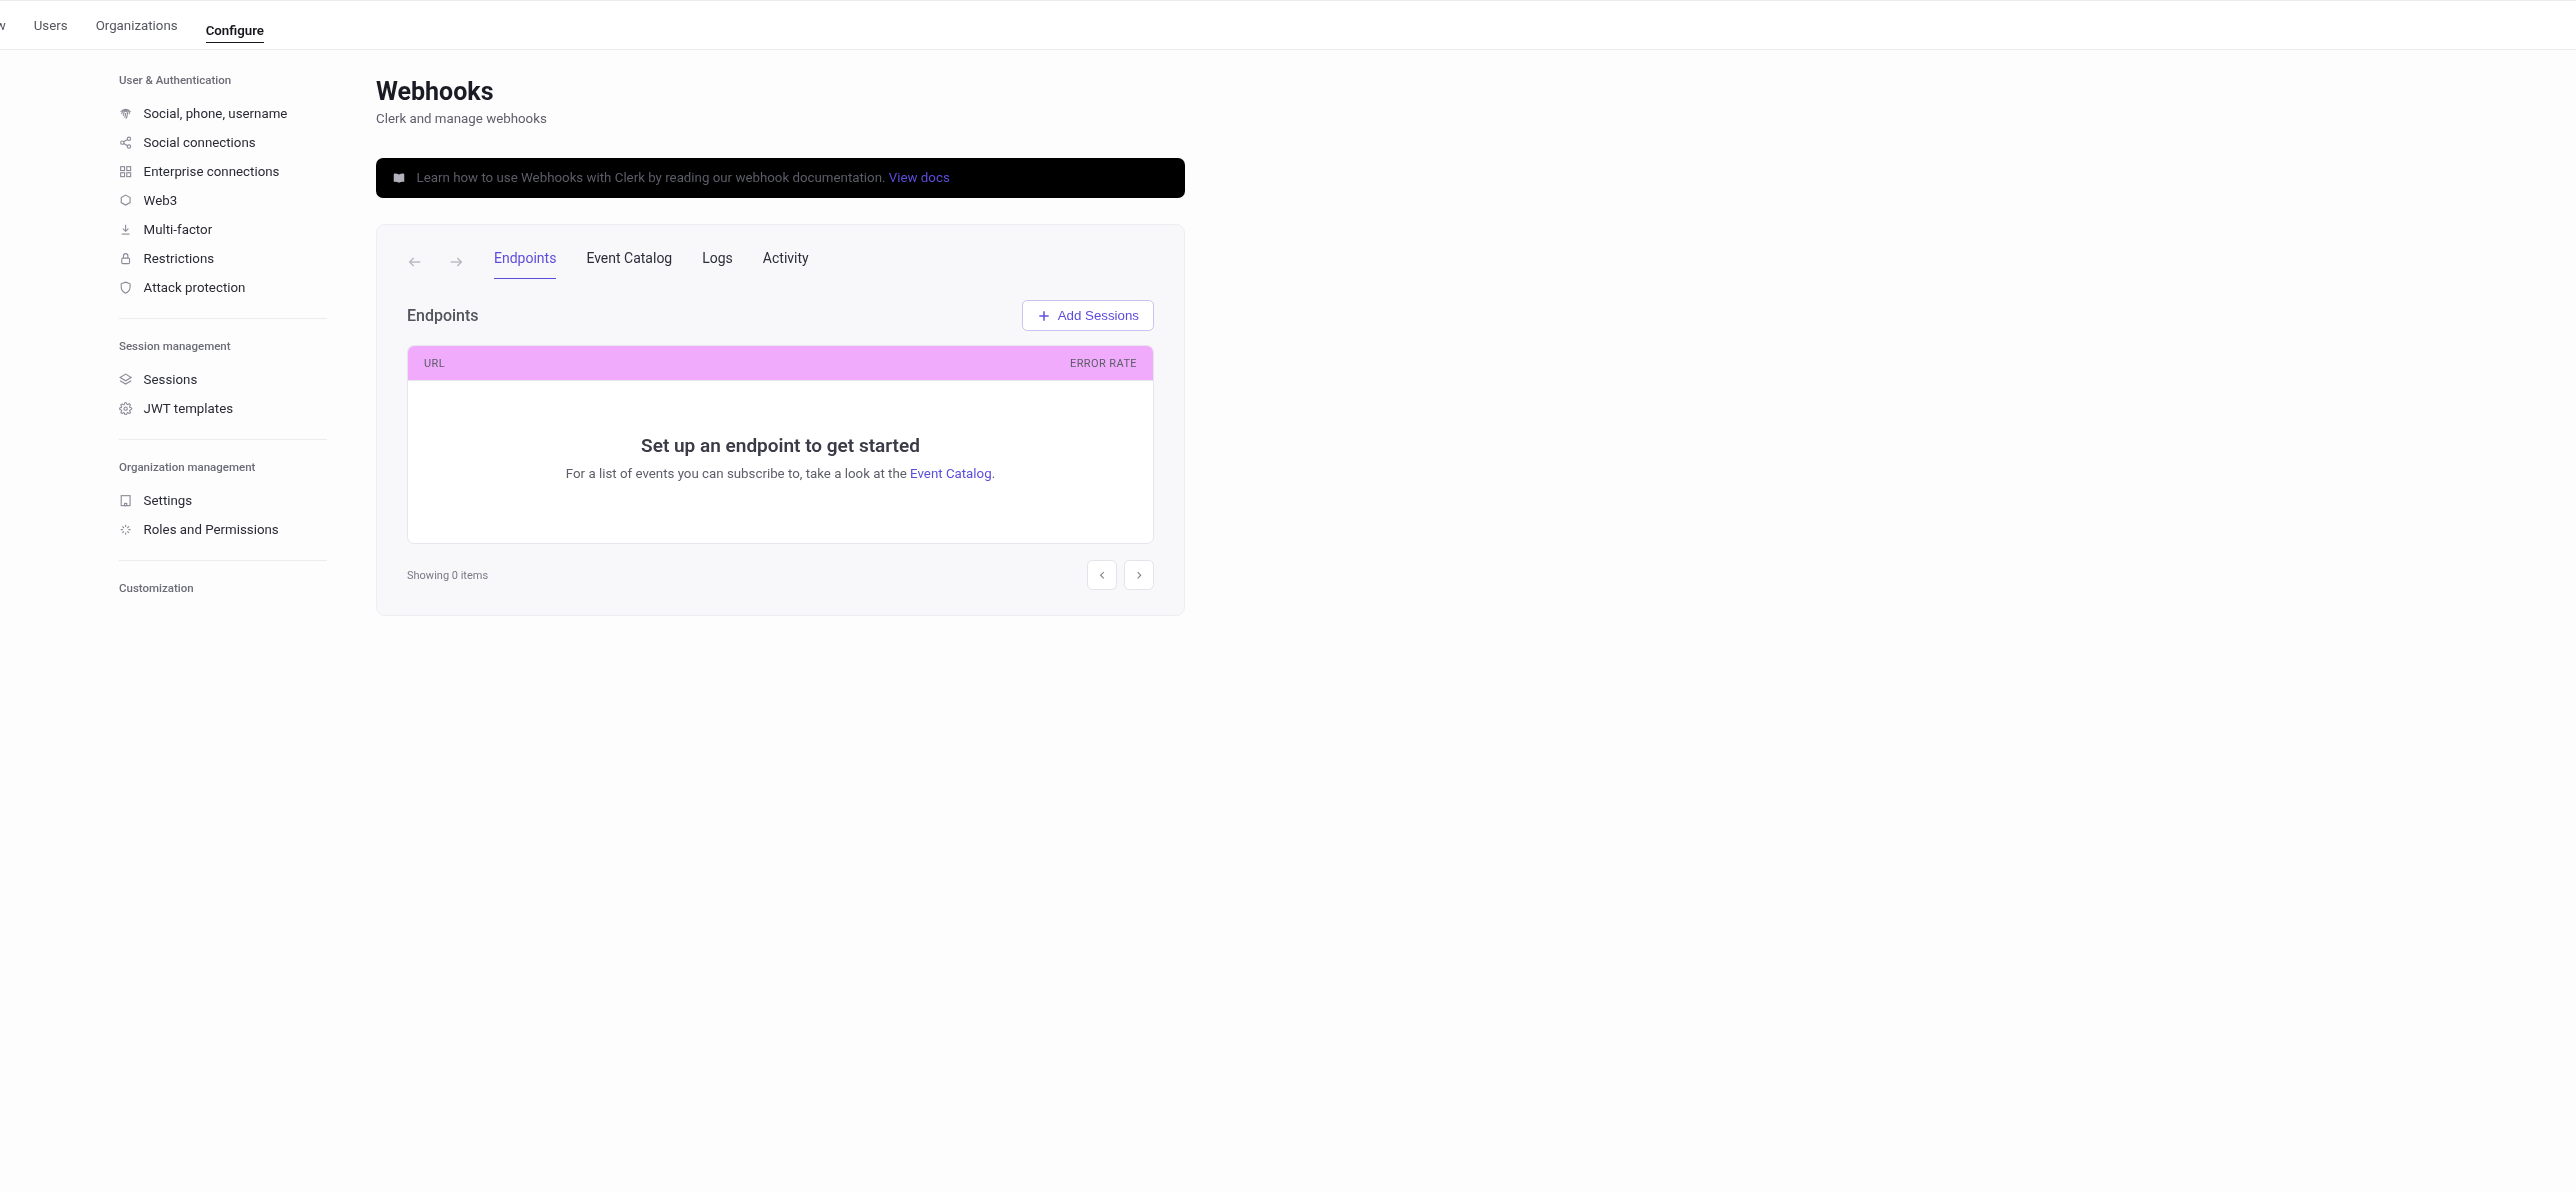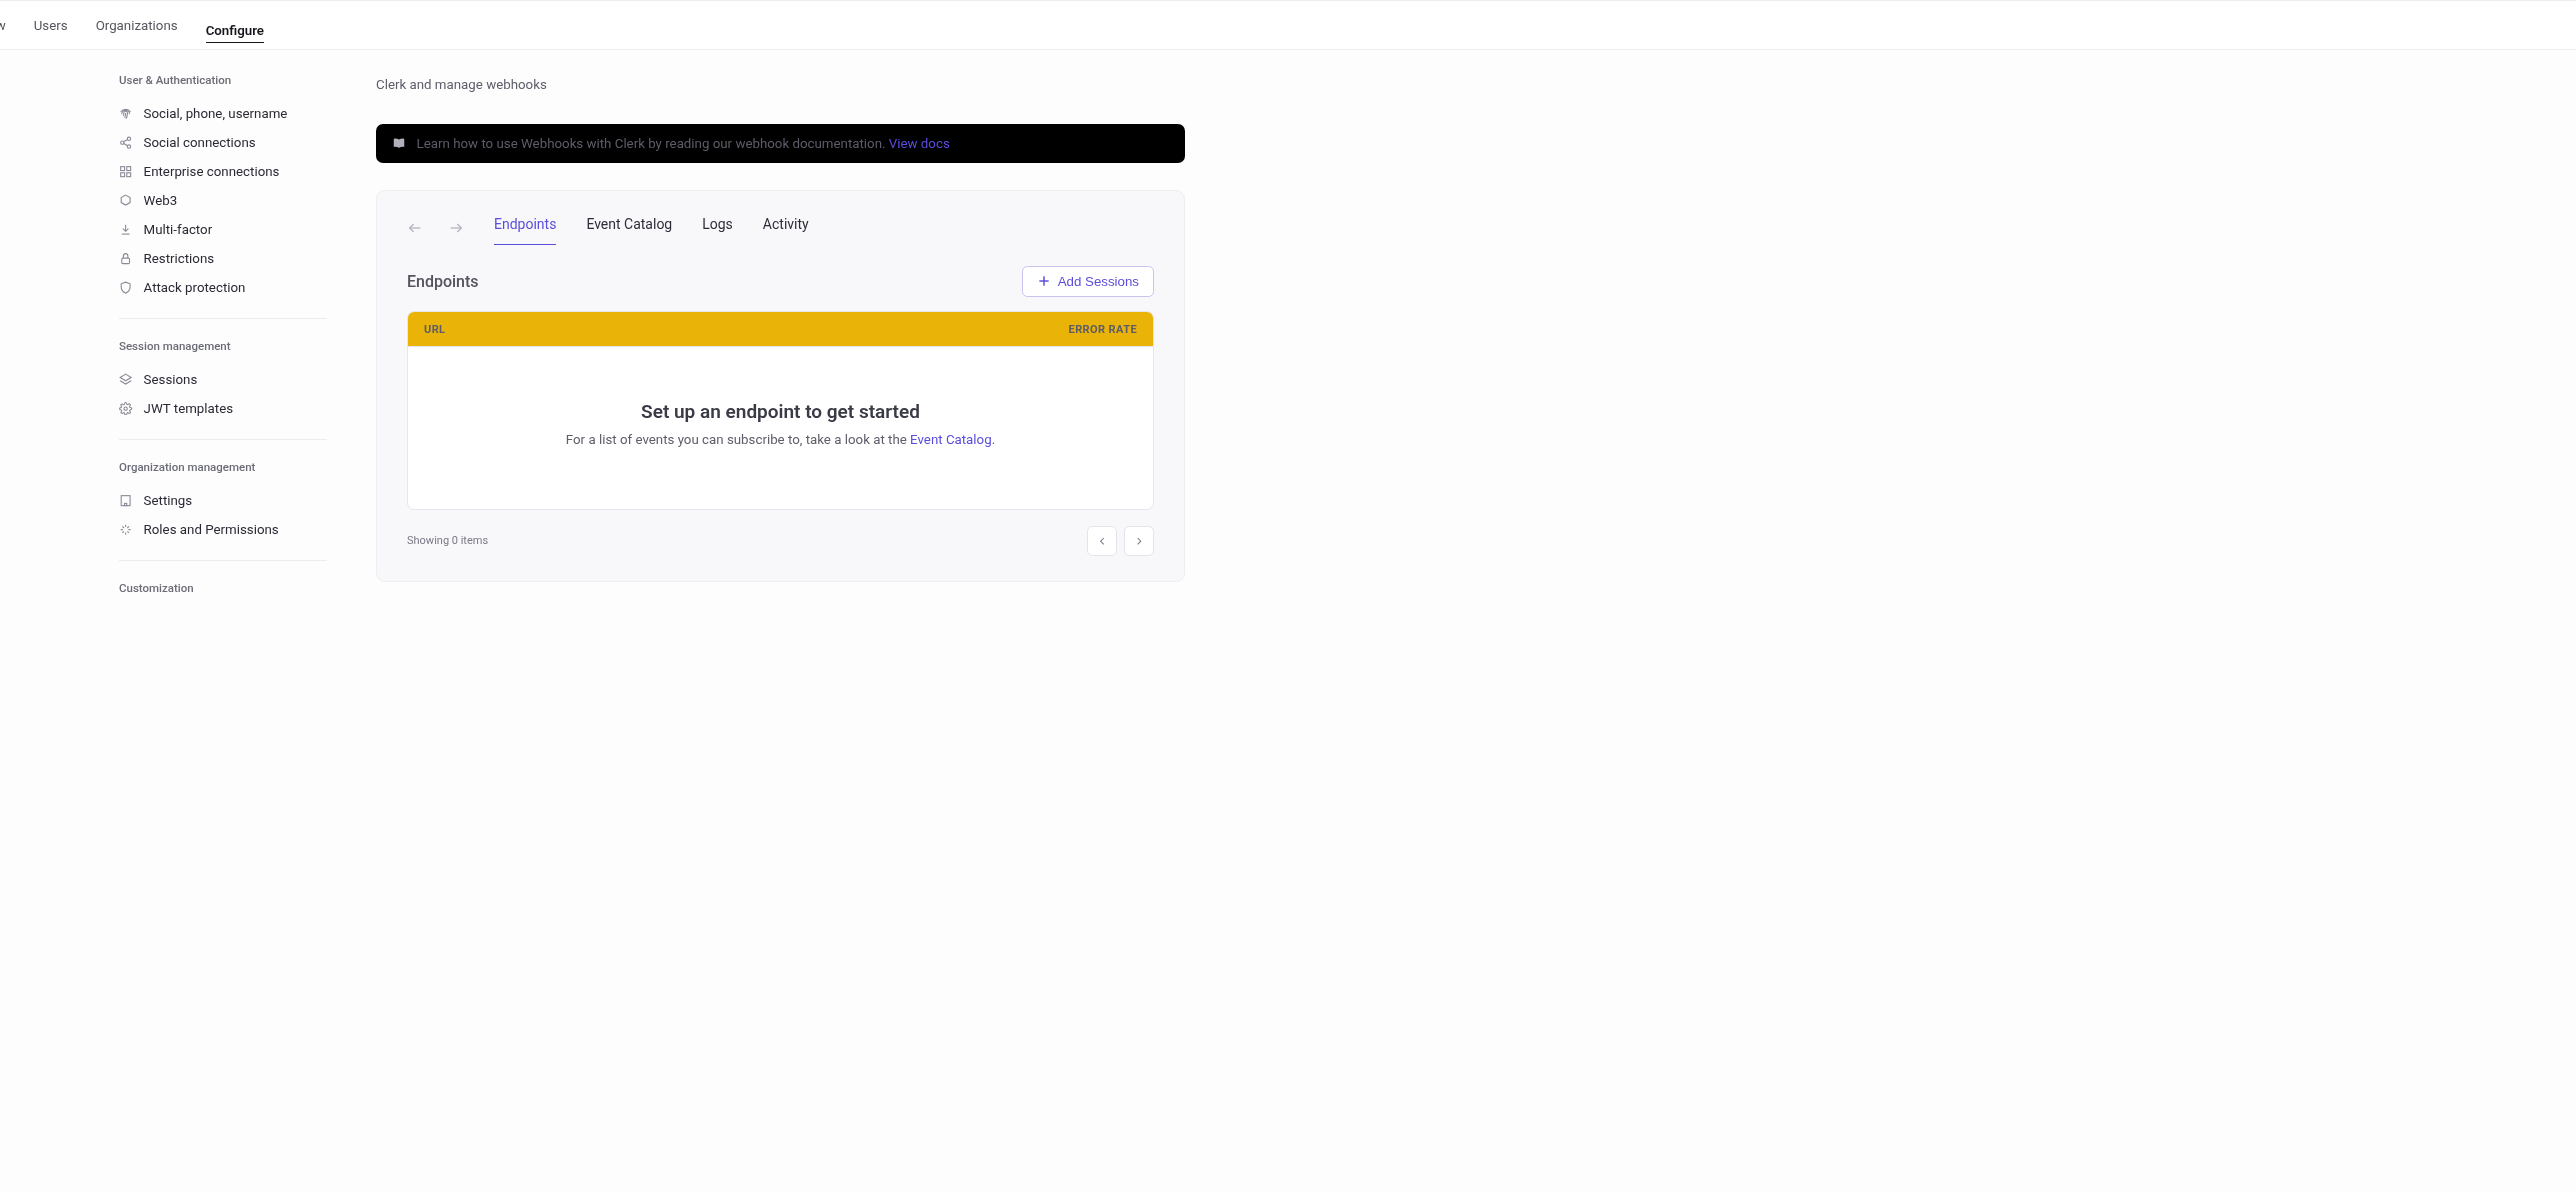--- a/index.html
+++ b/index.html
@@ -160,26 +160,26 @@
   }
   .table {
     border: 0.9px solid #e6e6ec;
     border-radius: 7px;
     background: #fff;
     overflow: hidden;
   }
   .table-head {
     display: flex;
     justify-content: space-between;
-    background: #eab308;
+    background: #f0abfc;
     padding: 10.6px 16px;
     font-size: 11px;
     letter-spacing: 0.4px;
     color: #5c5d67;
-    font-weight: 700;
+    font-weight: 400;
     border-bottom: 0.9px solid #e6e6ec;
     gap: 43px;
   }
   .empty-state {
     text-align: center;
     padding: 53px 17.7px 62px 17.7px;
   }
   .empty-title {
     font-size: 19px;
     font-weight: 600;
@@ -355,20 +355,21 @@
       <span>Roles and Permissions</span>
     </div>
 
     <div class="divider"></div>
 
     <div class="side-section-title">Customization</div>
 
   </aside>
 
   <main class="main">
+    <h1 class="page-title">Webhooks</h1>
     <div class="page-subtitle">Clerk and manage webhooks</div>
 
     <div class="info-banner">
       <span class="book-icon">
         <svg width="14" height="14" viewBox="0 0 24 24" fill="currentColor">
             <path d="M3 5c2-1 5-1 9 1 4-2 7-2 9-1v14c-2-1-5-1-9 1-4-2-7-2-9-1V5z"></path>
           </svg>
       </span>
       <span>
         <span>Learn how to use Webhooks with Clerk by reading our webhook documentation. </span><a href="#">View docs</a>

